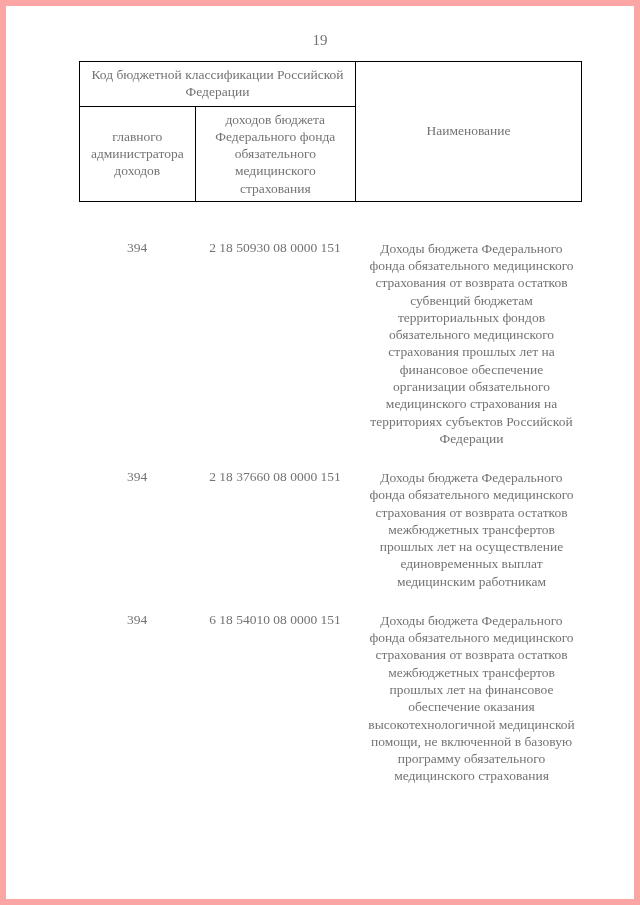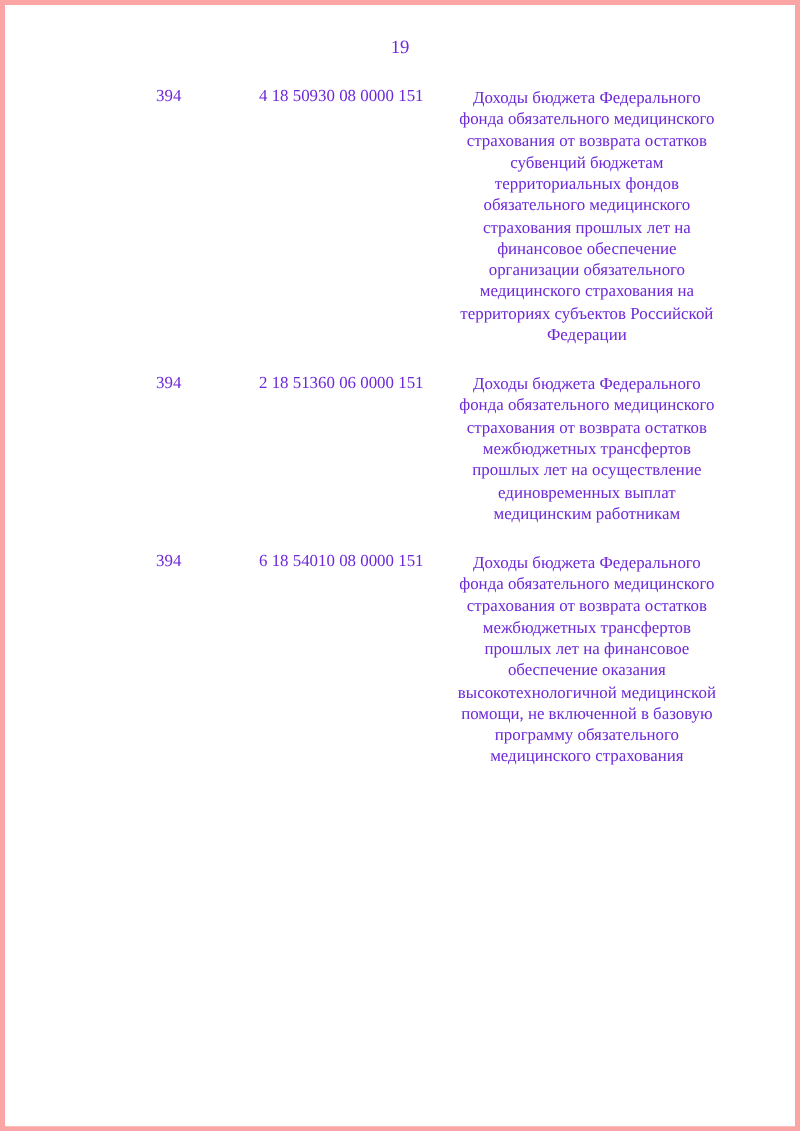--- a/index.html
+++ b/index.html
@@ -1,21 +1,21 @@
 <!DOCTYPE html>
 <html><head>
 <meta charset="utf-8">
 <style>
   * { margin:0; padding:0; box-sizing:border-box; }
   html,body { background:#ffffff; }
   .page {
     width:640px; height:905px;
-    border:4px solid #fca5a5;
+    border:6px solid #fca5a5;
     background:#fff;
-    color:#6d28d9;
+    color:#737373;
     font-family:"Liberation Serif","DejaVu Serif",serif;
     overflow:hidden;
     position:relative;
   }
   .page-number {
     text-align:center;
     padding-top:26px;
     font-size:15px;
   }
   .table-wrap {
@@ -58,21 +58,21 @@
     line-height:1.28;
   }
   .name-col {
     width:227px;
     display:flex;
     align-items:center;
     justify-content:center;
     text-align:center;
   }
   
-  .tbody { margin-top:22px; }
+  .tbody { margin-top:38px; }
   .row {
     display:flex;
     align-items:flex-start;
     margin-bottom:22px;
   }
   .cell-admin {
     width:116px;
     text-align:center;
   }
   .cell-code {
@@ -90,32 +90,42 @@
 </style>
 </head>
 <body>
 
 <div class="page">
 
   <div class="page-number">19</div>
 
   <div class="table-wrap">
 
+    <div class="thead">
+      <div class="thead-left">
+        <div class="class-title">Код бюджетной классификации Российской Федерации</div>
+        <div class="sub-row">
+          <div class="sub-col1">главного администратора доходов</div>
+          <div class="sub-col2">доходов бюджета Федерального фонда обязательного медицинского страхования</div>
+        </div>
+      </div>
+      <div class="name-col">Наименование</div>
+    </div>
 
     <div class="tbody">
 
       <div class="row">
         <div class="cell-admin">394</div>
-        <div class="cell-code">4 18 50930 08 0000 151</div>
+        <div class="cell-code">2 18 50930 08 0000 151</div>
         <div class="cell-name">Доходы бюджета Федерального фонда обязательного медицинского страхования от возврата остатков субвенций бюджетам территориальных фондов обязательного медицинского страхования прошлых лет на финансовое обеспечение организации обязательного медицинского страхования на территориях субъектов Российской Федерации</div>
       </div>
 
       <div class="row">
         <div class="cell-admin">394</div>
-        <div class="cell-code">2 18 51360 06 0000 151</div>
+        <div class="cell-code">2 18 37660 08 0000 151</div>
         <div class="cell-name">Доходы бюджета Федерального фонда обязательного медицинского страхования от возврата остатков межбюджетных трансфертов прошлых лет на осуществление единовременных выплат медицинским работникам</div>
       </div>
 
       <div class="row">
         <div class="cell-admin">394</div>
         <div class="cell-code">6 18 54010 08 0000 151</div>
         <div class="cell-name">Доходы бюджета Федерального фонда обязательного медицинского страхования от возврата остатков межбюджетных трансфертов прошлых лет на финансовое обеспечение оказания высокотехнологичной медицинской помощи, не включенной в базовую программу обязательного медицинского страхования</div>
       </div>
 
     </div>

